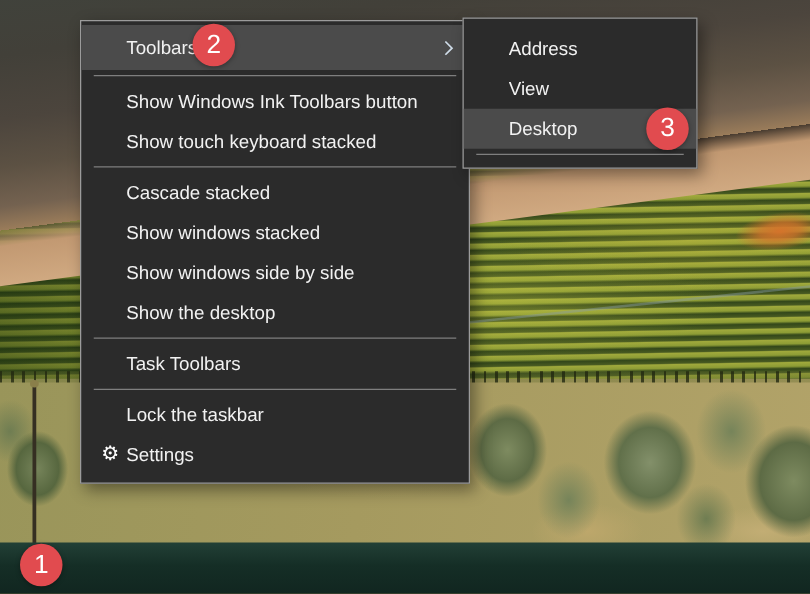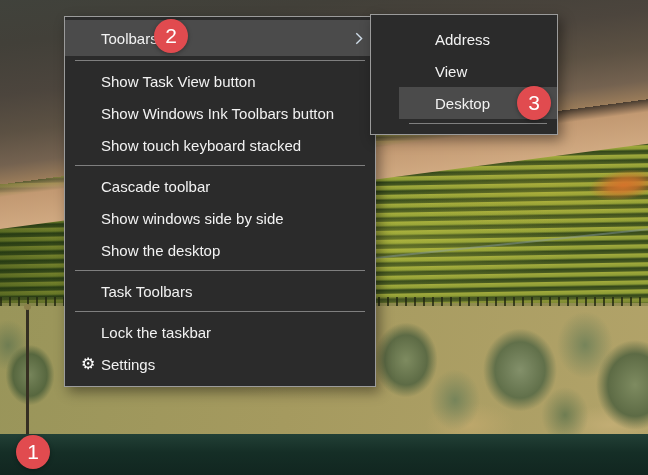--- a/index.html
+++ b/index.html
@@ -96,21 +96,21 @@
   .menu {
     position: absolute;
     background: #2b2b2b;
     border: 1px solid #9b9b9b;
     box-shadow: 4px 5px 12px rgba(0,0,0,0.42);
     color: #f2f2f2;
     font-size: 15px;
     padding: 3px 0 6px 0;
   }
   #main-menu  { left: 64px;  top: 16px; width: 312px; }
-  #sub-menu   { left: 370px; top: 14px; width: 188px; padding-top: 8px; padding-left: 28px; }
+  #sub-menu   { left: 370px; top: 14px; width: 188px; padding-top: 8px; }
 
   .mi {
     position: relative;
     height: 32px;
     display: flex;
     align-items: center;
     padding: 0 12px 0 36px;
     white-space: nowrap;
     cursor: default;
   }
@@ -178,38 +178,38 @@
       <span class="chev">
         <svg width="8" height="13" viewBox="0 0 8 13">
             <path d="M1.3 1.2 L6.6 6.5 L1.3 11.8" fill="none" stroke="#cfdce8" stroke-width="1.4"></path>
           </svg>
       </span>
     </div>
 
     <div class="sep"></div>
 
 
-    <div class="mi">
-      <span class="mi-label">Show Task View button</span>
-    </div>
 
     <div class="mi">
       <span class="mi-label">Show Windows Ink Toolbars button</span>
     </div>
 
     <div class="mi">
       <span class="mi-label">Show touch keyboard stacked</span>
     </div>
 
     <div class="sep"></div>
 
     <div class="mi">
-      <span class="mi-label">Cascade toolbar</span>
-    </div>
-
+      <span class="mi-label">Cascade stacked</span>
+    </div>
+
+    <div class="mi">
+      <span class="mi-label">Show windows stacked</span>
+    </div>
 
     <div class="mi">
       <span class="mi-label">Show windows side by side</span>
     </div>
 
     <div class="mi">
       <span class="mi-label">Show the desktop</span>
     </div>
 
     <div class="sep"></div>

